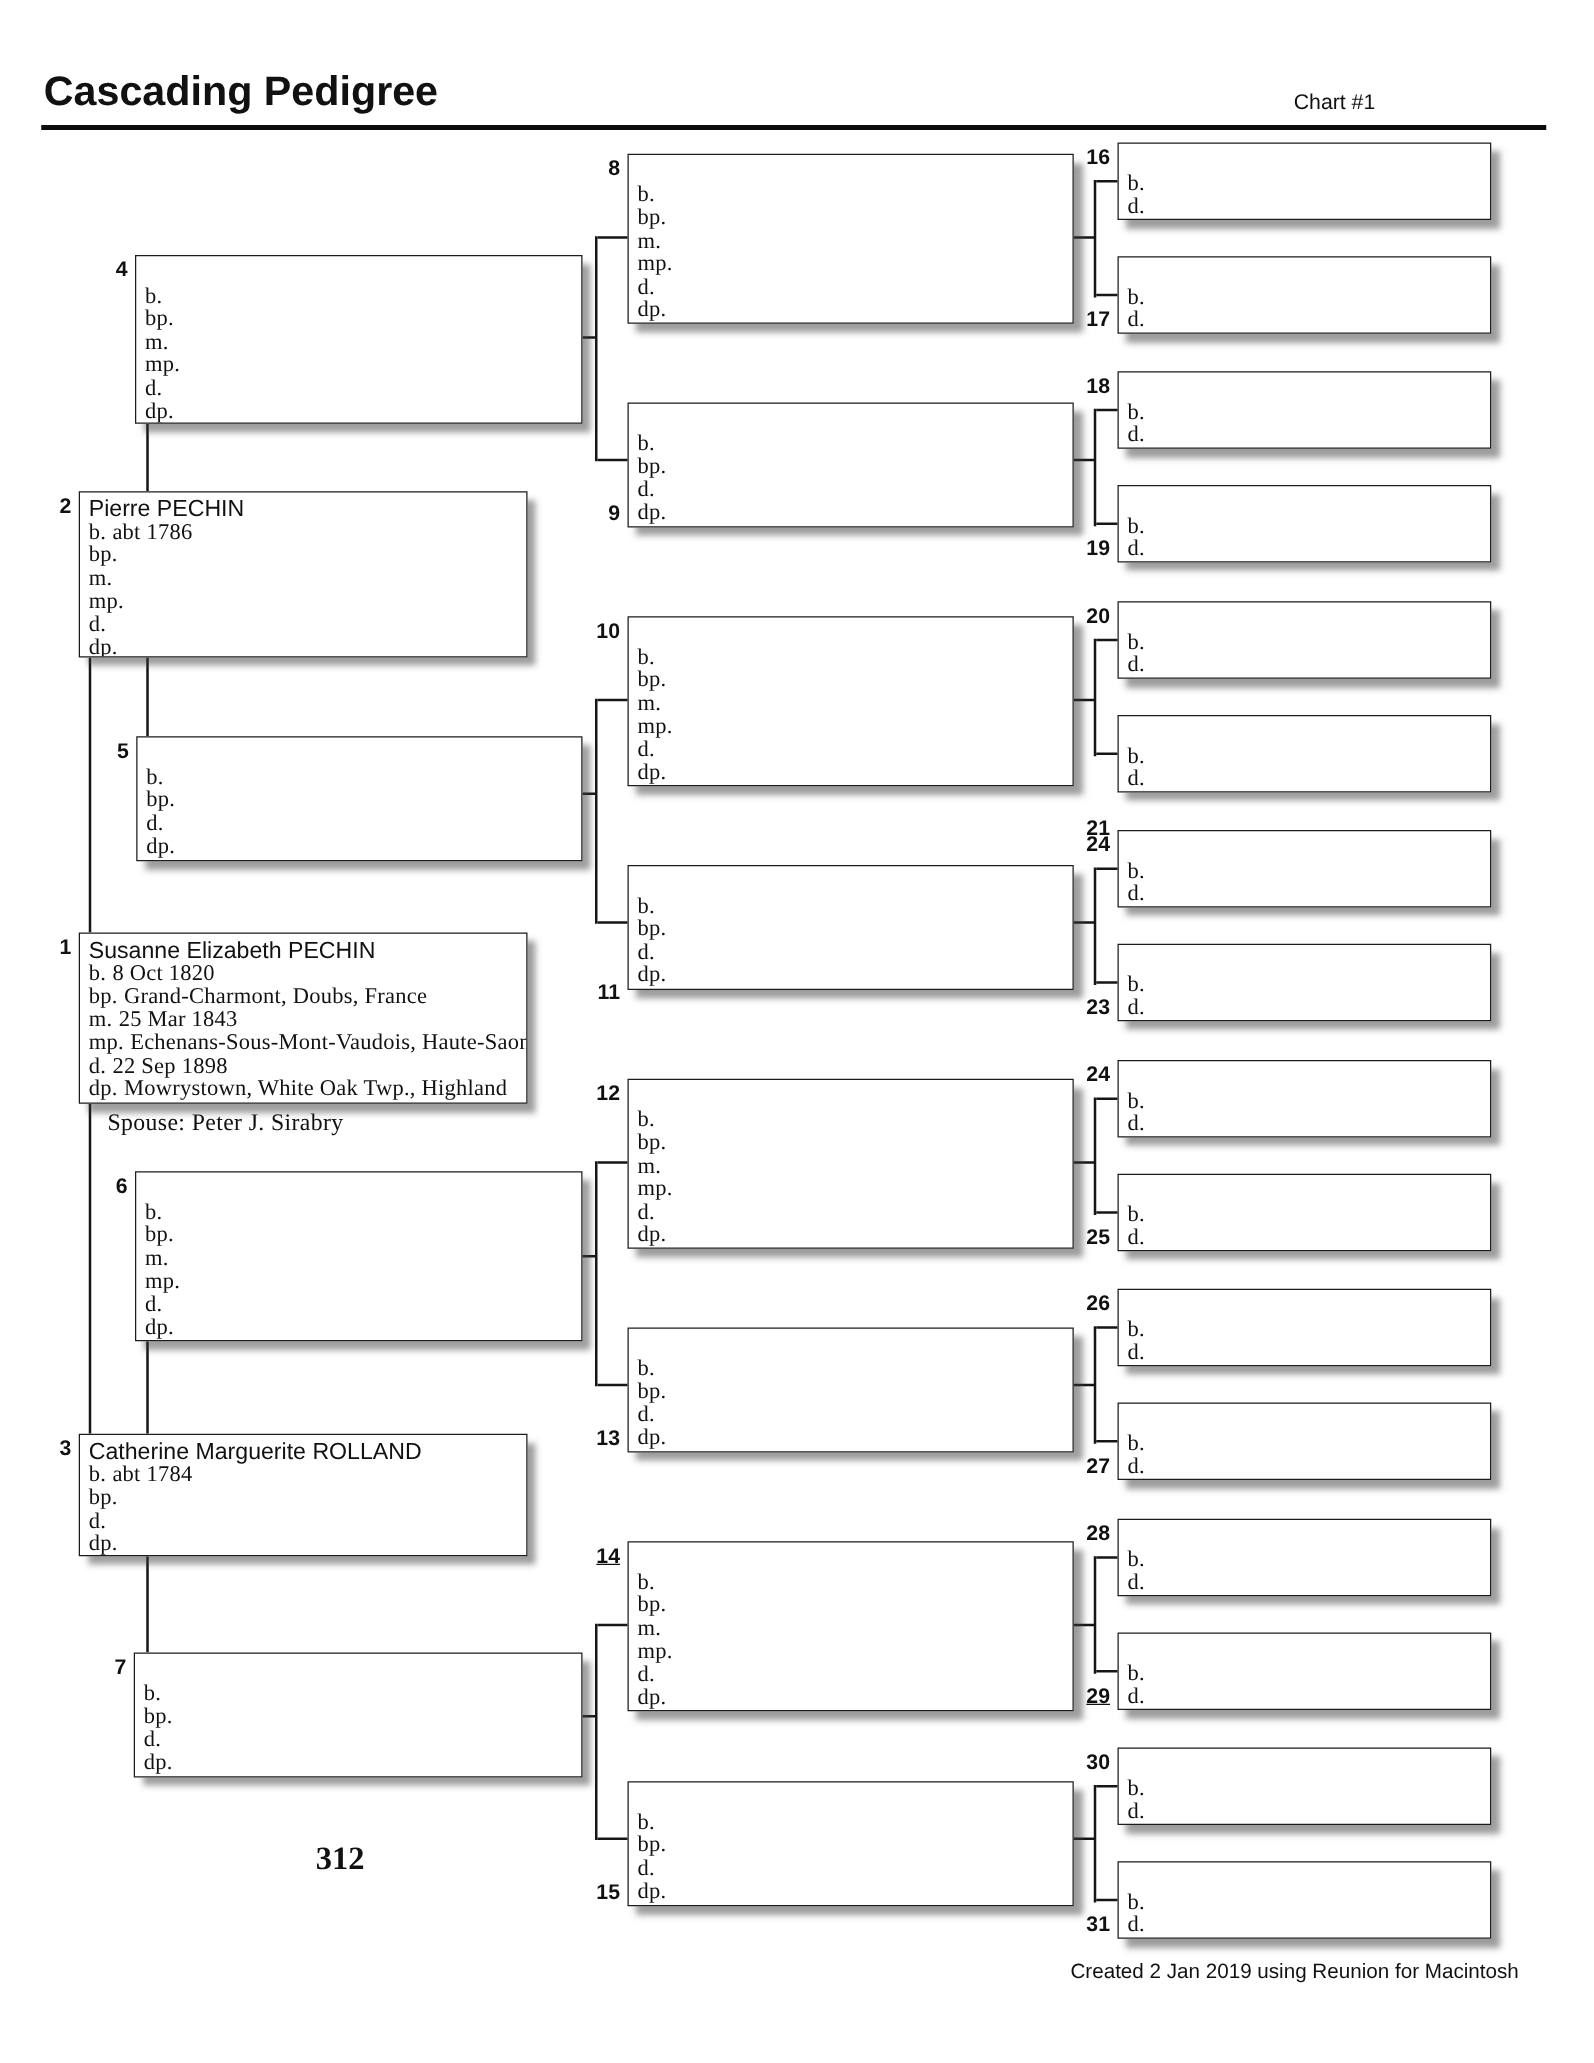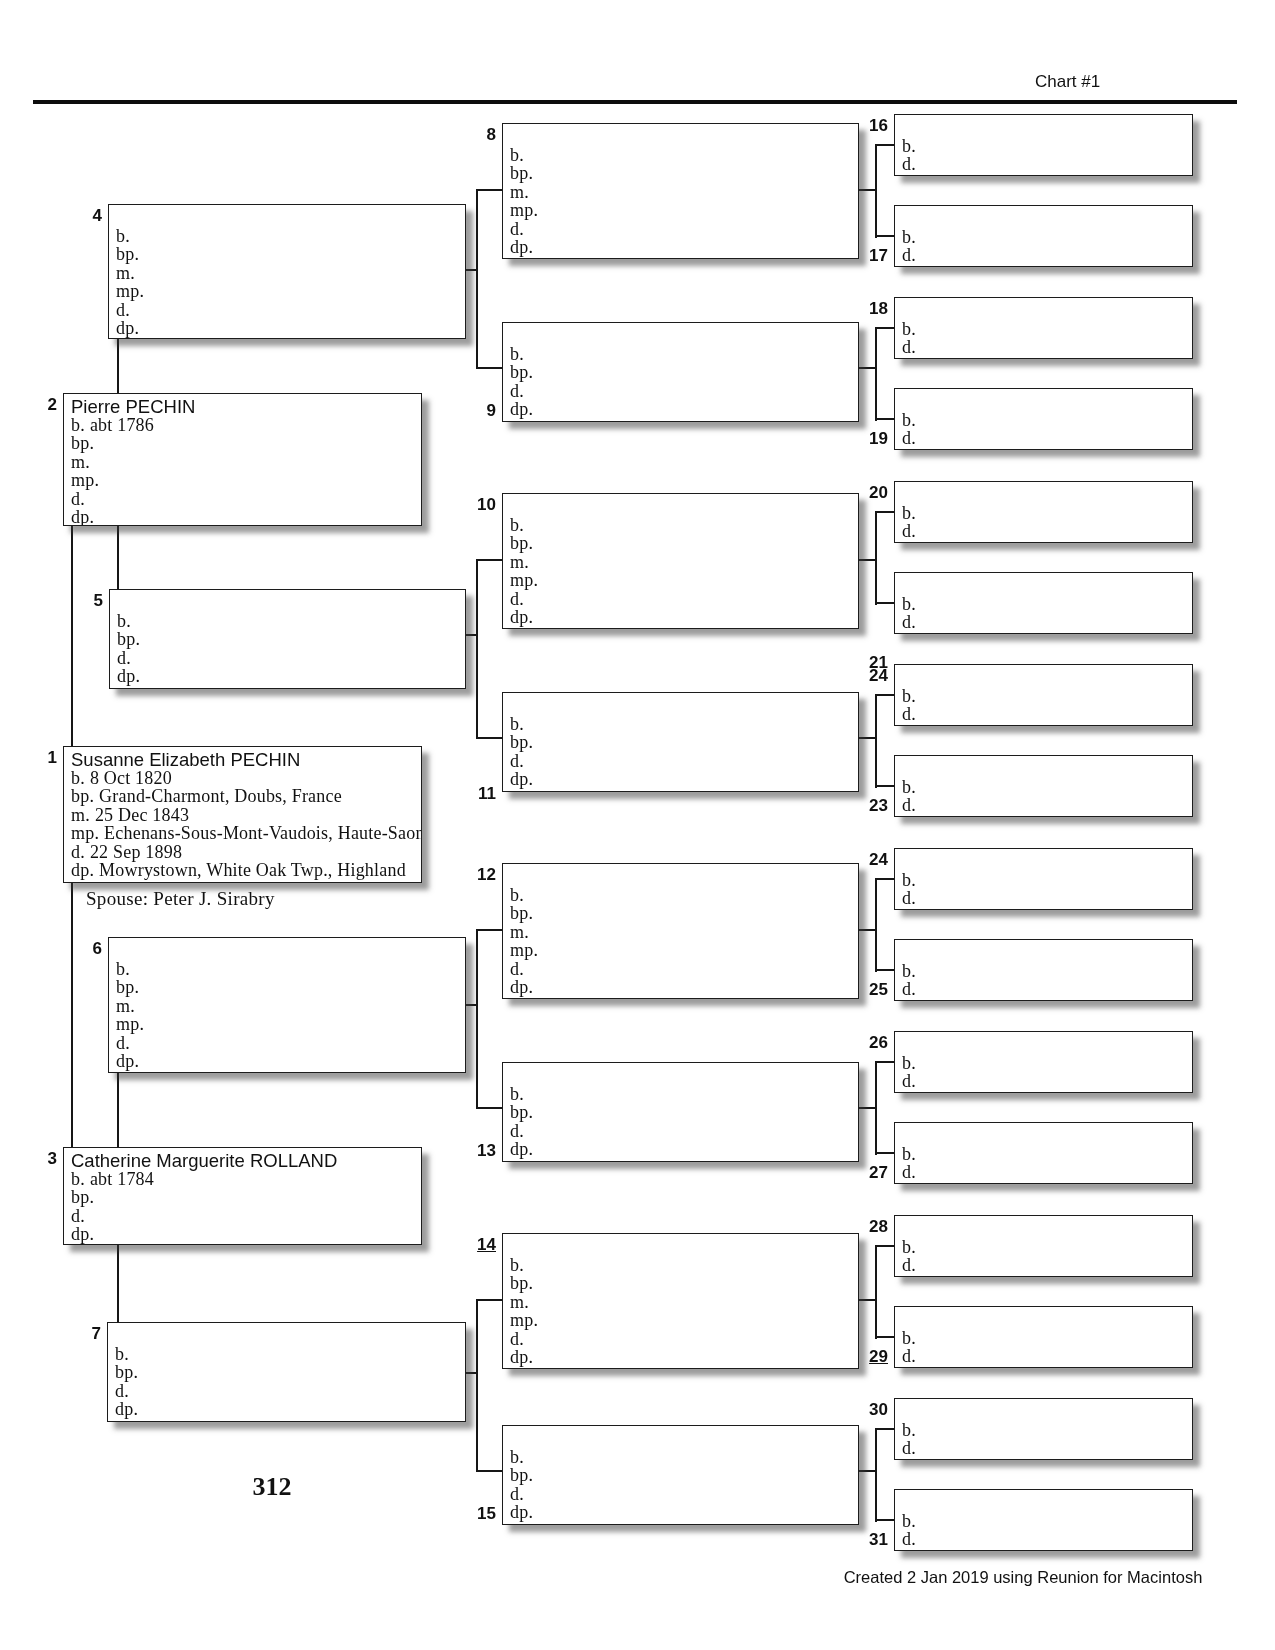--- a/index.html
+++ b/index.html
@@ -18,21 +18,21 @@
   }
   #spouse-note {
     position:absolute; left:86px; top:888px;
     font:19px "Liberation Serif", serif; letter-spacing:0.3px; white-space:nowrap;
   }
   #page-number {
     position:absolute; left:238px; top:1472px; width:68px; text-align:center;
     font:bold 26px "Liberation Serif", serif;
   }
   #credit-note {
-    position:absolute; left:813px; top:1568px; width:420px; text-align:center;
+    position:absolute; left:795px; top:1568px; width:420px; text-align:right;
     font:16.5px "Liberation Sans", sans-serif;
   }
   .pbox {
     position:absolute; box-sizing:border-box; background:#ffffff;
     border:1.5px solid #1c1c1c; box-shadow:7px 7px 5px rgba(60,60,60,0.5);
     padding:3px 6px 0 7px; overflow:hidden;
   }
   .pname {
     font-family:"Liberation Sans", sans-serif; font-size:18.5px;
     height:19px; line-height:19px; white-space:nowrap;
@@ -47,20 +47,21 @@
     text-align:right; line-height:19px; height:19px;
   }
   .hline, .vline { position:absolute; background:#161616; }
   .hline { height:2px; }
   .vline { width:2px; }
 </style>
 </head>
 <body>
 
 <div id="page">
+  <div id="page-title">Cascading Pedigree</div>
   <div id="title-rule"></div>
   <div id="chart-number">Chart #1</div>
   <div id="boxes-layer">
       <div class="vline" style="left: 71px; top: 526px; height: 220px;"></div>
       <div class="vline" style="left: 71px; top: 883px; height: 264px;"></div>
       <div class="vline" style="left: 117px; top: 339px; height: 54px;"></div>
       <div class="vline" style="left: 117px; top: 526px; height: 63px;"></div>
       <div class="vline" style="left: 117px; top: 1073px; height: 74px;"></div>
       <div class="vline" style="left: 117px; top: 1245px; height: 77px;"></div>
       <div class="hline" style="left: 463px; top: 269px; width: 14px;"></div>
@@ -108,21 +109,21 @@
       <div class="hline" style="left: 877px; top: 1245px; width: 18px;"></div>
       <div class="hline" style="left: 877px; top: 1336px; width: 18px;"></div>
       <div class="hline" style="left: 857px; top: 1470px; width: 19px;"></div>
       <div class="vline" style="left: 875px; top: 1428px; height: 94px;"></div>
       <div class="hline" style="left: 877px; top: 1428px; width: 18px;"></div>
       <div class="hline" style="left: 877px; top: 1519px; width: 18px;"></div>
       <div class="pbox" style="left: 63px; top: 746px; width: 359px; height: 137px;">
         <div class="pname">Susanne Elizabeth PECHIN</div>
         <div class="pline"><span class="plbl">b.</span><span class="pval">8 Oct 1820</span></div>
         <div class="pline"><span class="plbl">bp.</span><span class="pval">Grand-Charmont, Doubs, France</span></div>
-        <div class="pline"><span class="plbl">m.</span><span class="pval">25 Dec 1843</span></div>
+        <div class="pline"><span class="plbl">m.</span><span class="pval">25 Mar 1843</span></div>
         <div class="pline"><span class="plbl">mp.</span><span class="pval">Echenans-Sous-Mont-Vaudois, Haute-Saone</span></div>
         <div class="pline"><span class="plbl">d.</span><span class="pval">22 Sep 1898</span></div>
         <div class="pline"><span class="plbl">dp.</span><span class="pval">Mowrystown, White Oak Twp., Highland</span></div>
       </div>
       <div class="pnum" style="left: 23px; top: 748px; width: 34px;">1</div>
       <div class="pbox" style="left: 63px; top: 393px; width: 359px; height: 133px;">
         <div class="pname">Pierre PECHIN</div>
         <div class="pline"><span class="plbl">b.</span><span class="pval">abt 1786</span></div>
         <div class="pline"><span class="plbl">bp.</span><span class="pval"></span></div>
         <div class="pline"><span class="plbl">m.</span><span class="pval"></span></div>

